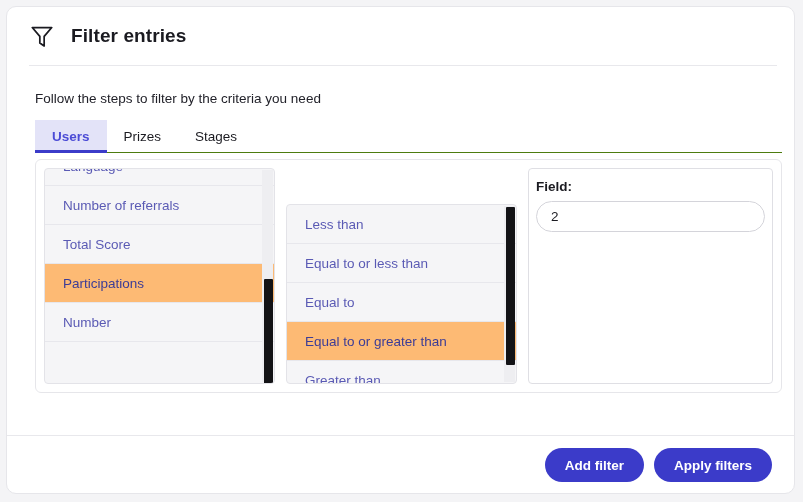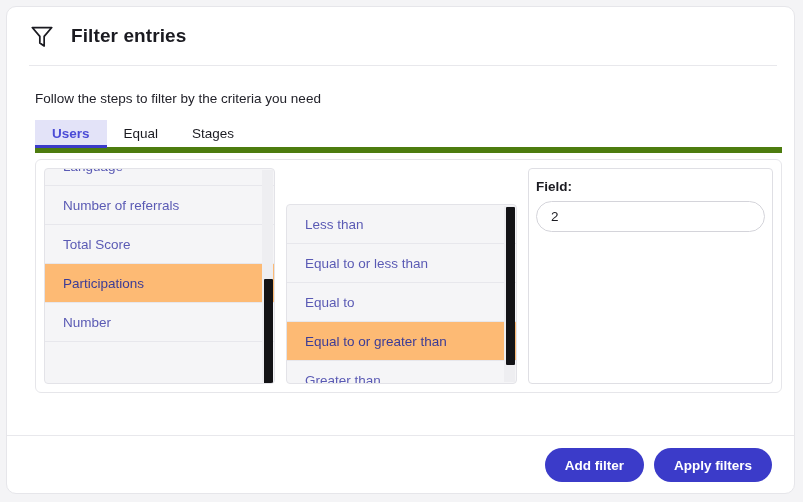--- a/index.html
+++ b/index.html
@@ -70,21 +70,21 @@
 
   
   .tabbar {
     position: absolute;
     left: 28px;
     top: 113px;
     width: 747px;
     height: 33px;
     display: flex;
     align-items: stretch;
-    border-bottom: 6px solid #4d7c0f;
+    border-bottom: 1px solid #4d7c0f;
     box-sizing: border-box;
   }
   .tab {
     display: flex;
     align-items: center;
     justify-content: center;
     padding: 0 17px;
     font-size: 13.5px;
     color: #1b1b21;
     cursor: pointer;
@@ -252,21 +252,21 @@
     </div>
     <div class="header-divider"></div>
 
     <div class="subtitle">Follow the steps to filter by the criteria you need</div>
 
     <div class="tabbar">
       <div class="tab active">
         <span>Users</span>
       </div>
       <div class="tab">
-        <span>Equal</span>
+        <span>Prizes</span>
       </div>
       <div class="tab">
         <span>Stages</span>
       </div>
     </div>
 
     <div class="panels">
 
       <div class="column col-fields">
         <div class="list">

